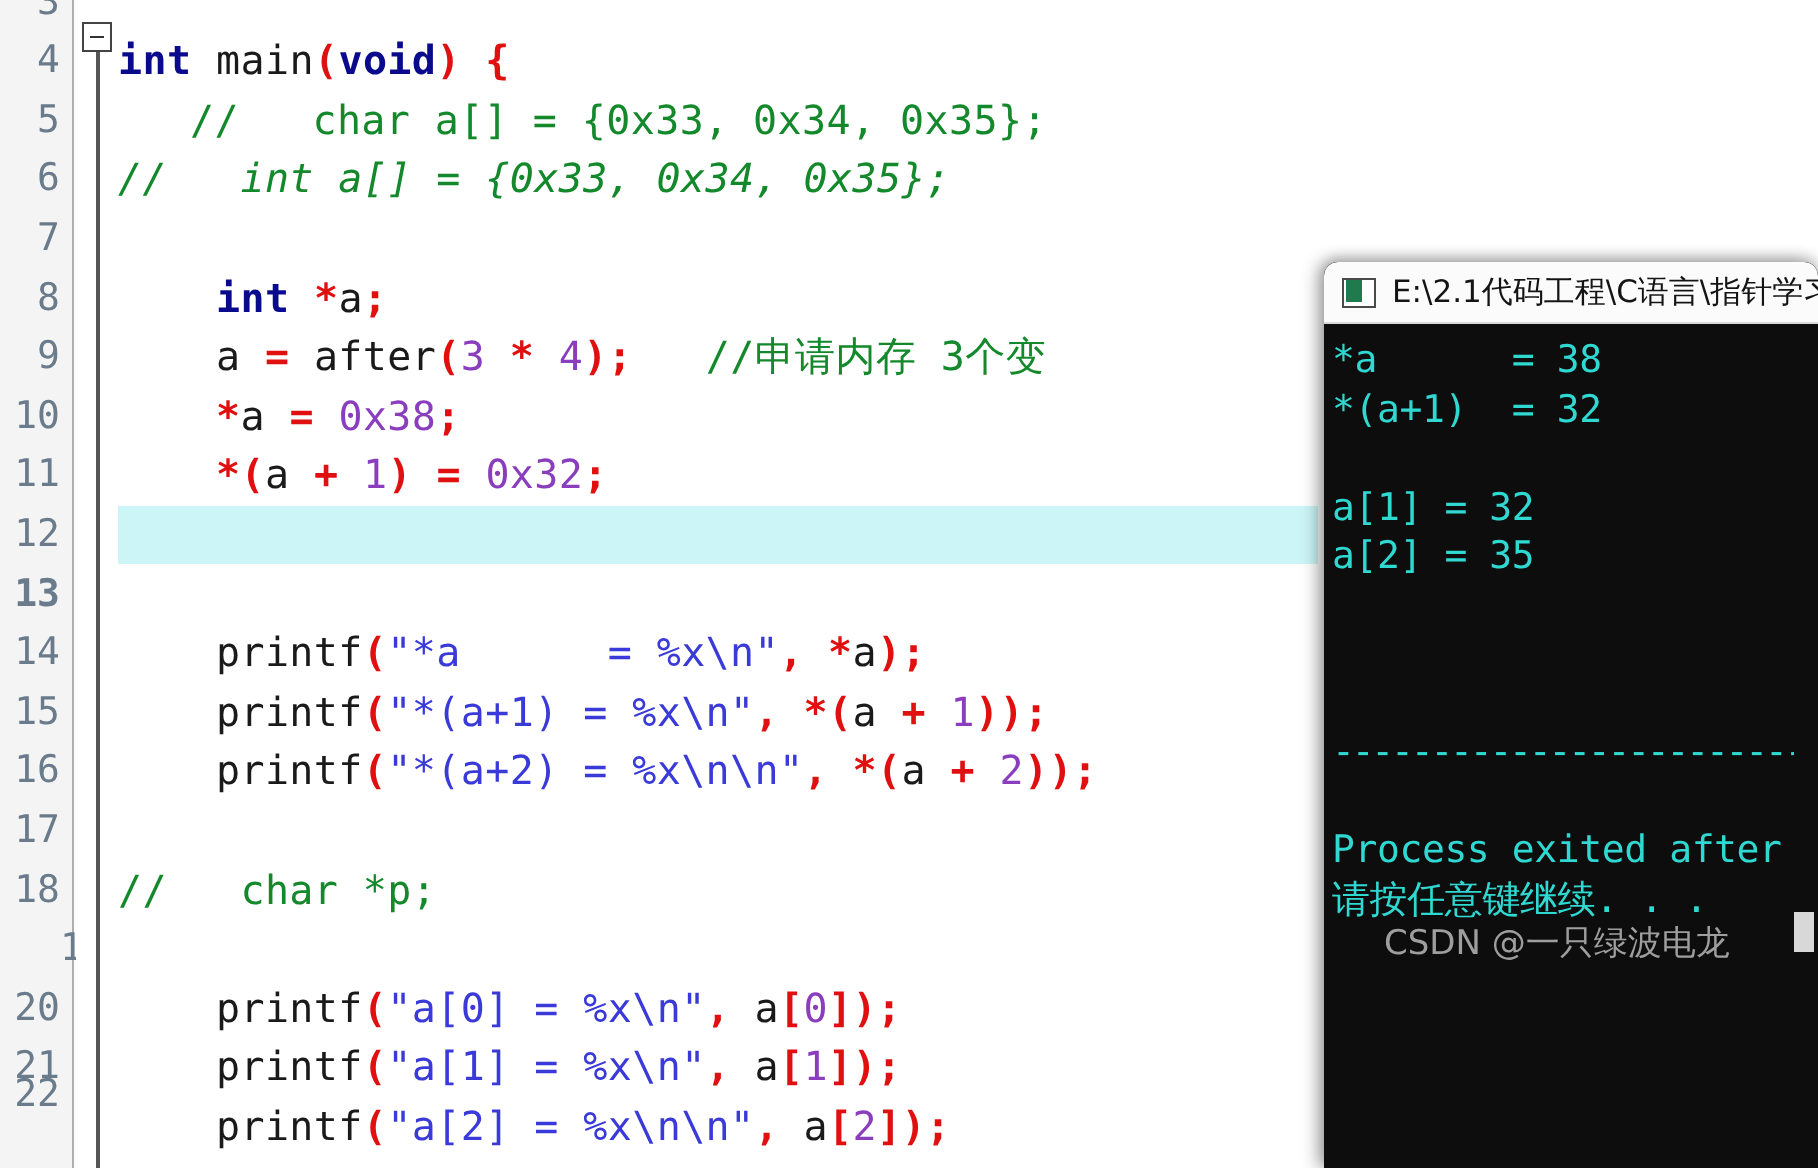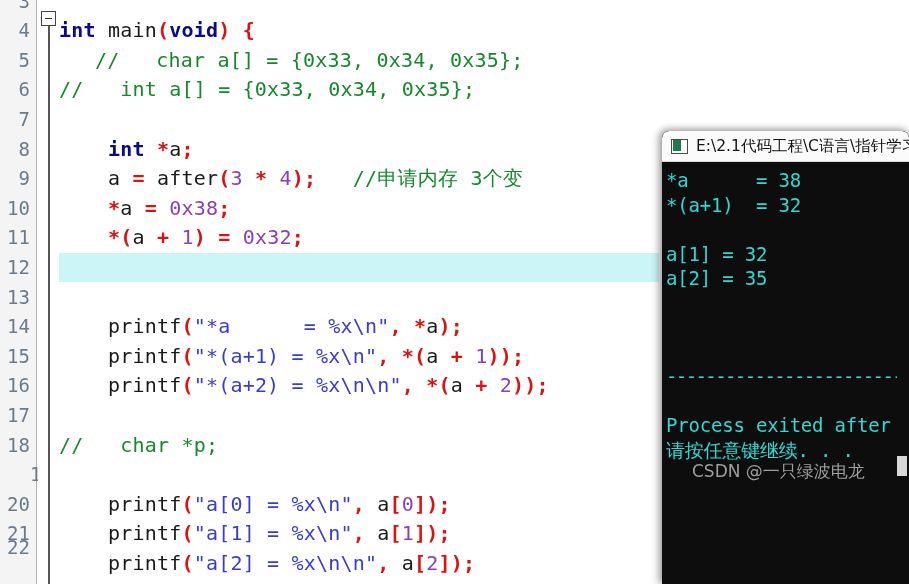--- a/index.html
+++ b/index.html
@@ -214,42 +214,42 @@
         <div class="lnum" style="top: -13.5px;">3</div>
         <div class="lnum" style="top: 16.1px;">4</div>
         <div class="lnum" style="top: 45.7px;">5</div>
         <div class="lnum" style="top: 75.3px;">6</div>
         <div class="lnum" style="top: 104.9px;">7</div>
         <div class="lnum" style="top: 134.5px;">8</div>
         <div class="lnum" style="top: 164.1px;">9</div>
         <div class="lnum" style="top: 193.7px;">10</div>
         <div class="lnum" style="top: 223.3px;">11</div>
         <div class="lnum" style="top: 252.9px;">12</div>
-        <div class="lnum" style="top: 282.5px;">13</div>
+        <div class="lnum" style="top: 282.5px; font-weight: bold;">13</div>
         <div class="lnum" style="top: 312.1px;">14</div>
         <div class="lnum" style="top: 341.7px;">15</div>
         <div class="lnum" style="top: 371.3px;">16</div>
         <div class="lnum" style="top: 400.9px;">17</div>
         <div class="lnum" style="top: 430.5px;">18</div>
         <div class="lnum" style="top: 460.1px; padding-left: 42px;">19</div>
         <div class="lnum" style="top: 489.7px;">20</div>
         <div class="lnum" style="top: 519.3px;">21</div>
         <div class="lnum" style="top: 533px; text-align: right;">22</div>
         <div class="lnum" style="top: 578.5px;">23</div>
       </div>
 
     <div class="fold-col">
       <div class="fold-line"></div>
       <div class="fold-box"></div>
     </div>
 
     <div class="code-area" id="code-area">
         <div class="line" style="top: 16.1px;"><span class="kw">int</span><span class="id"> </span><span class="fn">main</span><span class="op">(</span><span class="kw">void</span><span class="op">)</span><span class="id"> </span><span class="op">{</span></div>
         <div class="line" style="top: 45.7px; margin-left: 36px;"><span class="cmt">//   char a[] = {0x33, 0x34, 0x35};</span></div>
-        <div class="line" style="top: 75.3px;"><span class="cmt">//   int a[] = {0x33, 0x34, 0x35};</span></div>
+        <div class="line" style="top: 75.3px; font-style: italic;"><span class="cmt">//   int a[] = {0x33, 0x34, 0x35};</span></div>
         <div class="line" style="top: 104.9px;"></div>
         <div class="line" style="top: 134.5px;"><span class="id">    </span><span class="kw">int</span><span class="id"> </span><span class="op">*</span><span class="id">a</span><span class="op">;</span></div>
         <div class="line" style="top: 164.1px;"><span class="id">    a </span><span class="op">=</span><span class="id"> after</span><span class="op">(</span><span class="num">3</span><span class="id"> </span><span class="op">*</span><span class="id"> </span><span class="num">4</span><span class="op">);</span><span class="cmt">   //申请内存 3个变</span></div>
         <div class="line" style="top: 193.7px;"><span class="id">    </span><span class="op">*</span><span class="id">a </span><span class="op">=</span><span class="id"> </span><span class="num">0x38</span><span class="op">;</span></div>
         <div class="line" style="top: 223.3px;"><span class="id">    </span><span class="op">*(</span><span class="id">a </span><span class="op">+</span><span class="id"> </span><span class="num">1</span><span class="op">)</span><span class="id"> </span><span class="op">=</span><span class="id"> </span><span class="num">0x32</span><span class="op">;</span></div>
         <div class="line" style="top: 252.9px;"><span class="id">    </span><span class="op">*(</span><span class="id">a </span><span class="op">+</span><span class="id"> </span><span class="num">2</span><span class="op">)</span><span class="id"> </span><span class="op">=</span><span class="id"> </span><span class="num">0x35</span><span class="op">;</span></div>
         <div class="line" style="top: 282.5px;"></div>
         <div class="line" style="top: 312.1px;"><span class="id">    printf</span><span class="op">(</span><span class="str">"*a      = %x\n"</span><span class="op">,</span><span class="id"> </span><span class="op">*</span><span class="id">a</span><span class="op">);</span></div>
         <div class="line" style="top: 341.7px;"><span class="id">    printf</span><span class="op">(</span><span class="str">"*(a+1) = %x\n"</span><span class="op">,</span><span class="id"> </span><span class="op">*(</span><span class="id">a </span><span class="op">+</span><span class="id"> </span><span class="num">1</span><span class="op">));</span></div>
         <div class="line" style="top: 371.3px;"><span class="id">    printf</span><span class="op">(</span><span class="str">"*(a+2) = %x\n\n"</span><span class="op">,</span><span class="id"> </span><span class="op">*(</span><span class="id">a </span><span class="op">+</span><span class="id"> </span><span class="num">2</span><span class="op">));</span></div>

